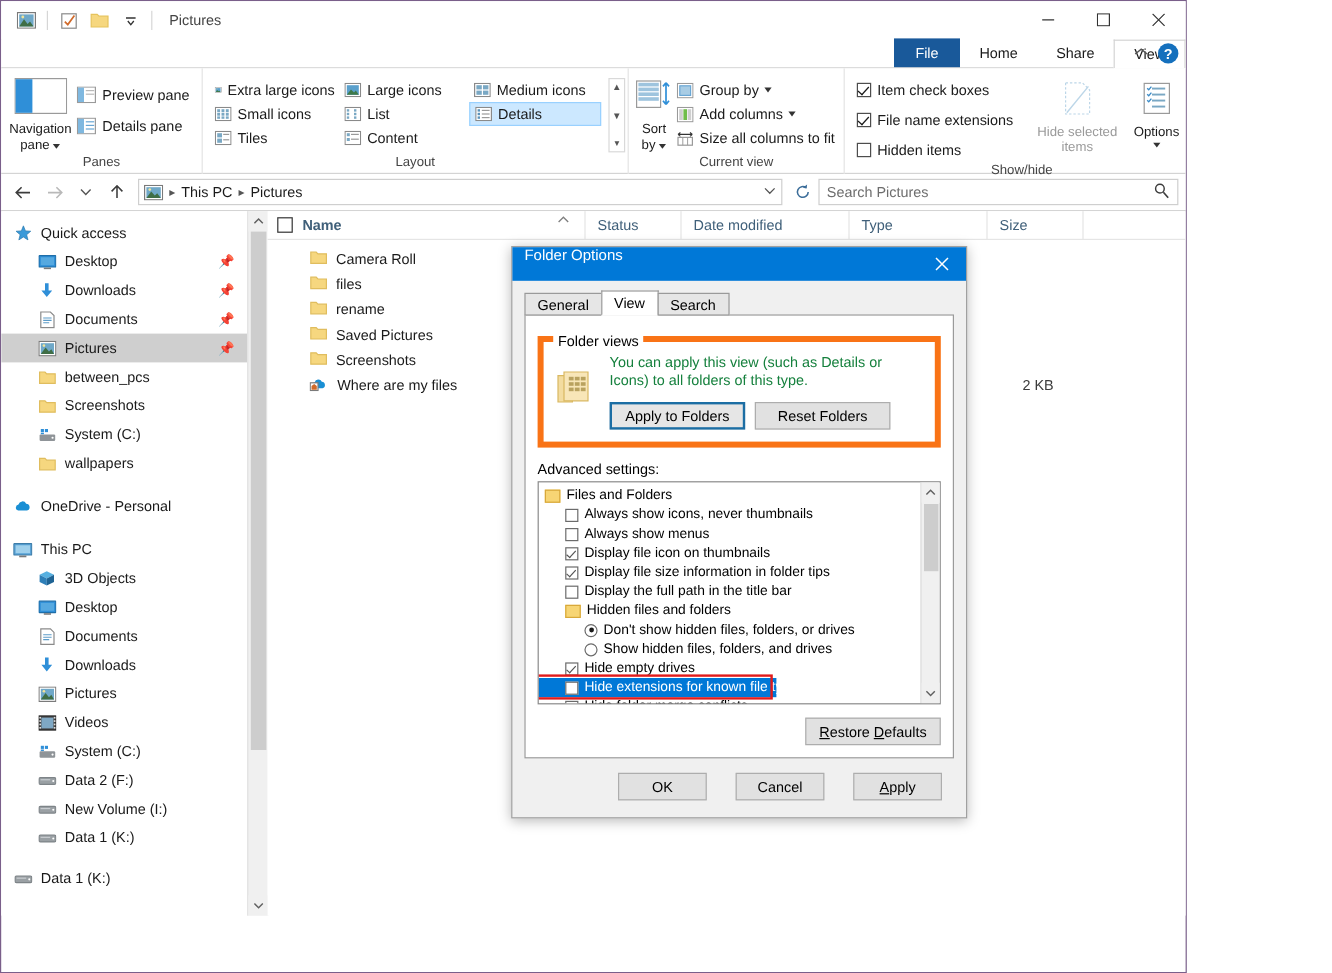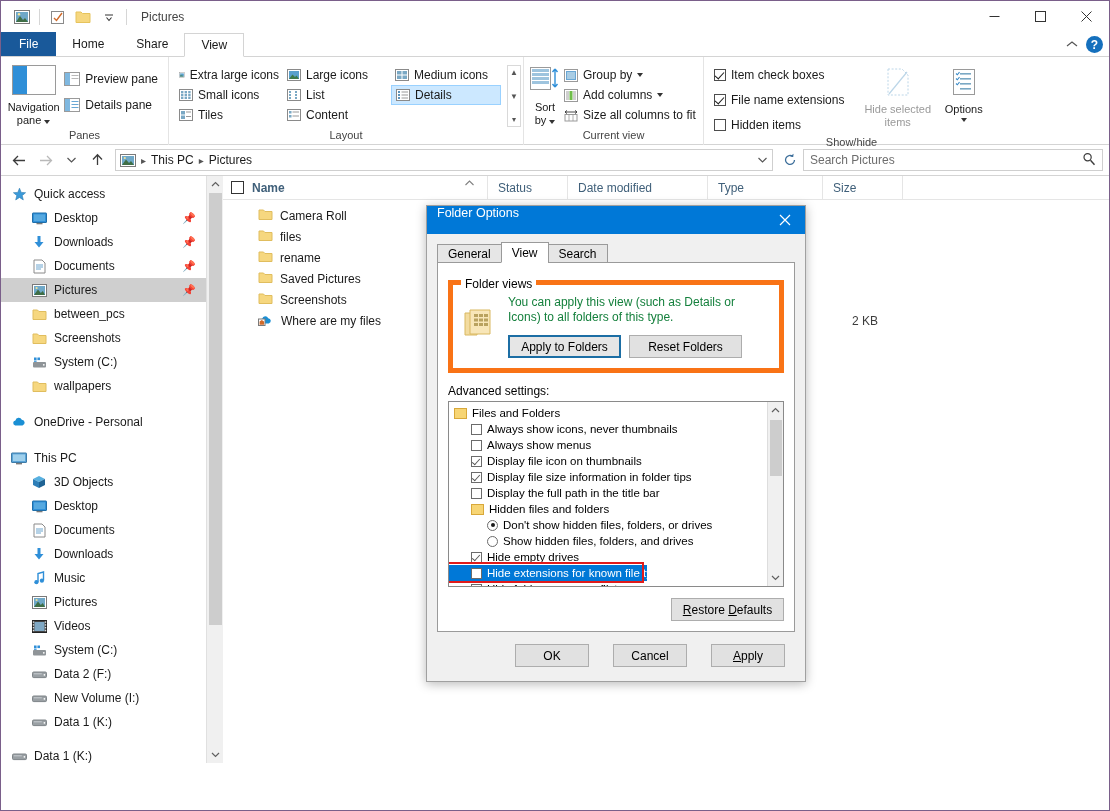--- a/index.html
+++ b/index.html
@@ -3,35 +3,35 @@
 <meta charset="utf-8">
 <style>
   * { box-sizing: border-box; margin:0; padding:0; }
   html,body { width:1110px; height:811px; overflow:hidden; }
   body {
     font-family: "Liberation Sans", sans-serif;
     font-size: 12px;
     color: #000;
     background: #ffffff;
   }
-  .window { position:relative; width:1110px; height:811px; background:#fff;
+  .window { position:relative; width:989px; height:811px; background:#fff;
             border:1px solid #7a5f8a; }
 
   
   .titlebar { height:32px; display:flex; align-items:center; background:#fff; position:relative; }
   .qat { display:flex; align-items:center; gap:0px; padding-left:8px; }
   .qat-btn { width:26px; height:24px; display:flex; align-items:center; justify-content:center; }
   .sep-v { width:1px; height:16px; background:#d6d6d6; margin:0 4px; }
   .win-title { font-size:12px; color:#444; margin-left:10px; }
   .wctrls { position:absolute; right:0; top:0; display:flex; }
   .wbtn { width:46px; height:30px; display:flex; align-items:center; justify-content:center; }
 
   
   .tabstrip { height:24px; display:flex; align-items:flex-end; background:#fff; position:relative;
-              border-bottom:1px solid #d4d4d4; }
+              border-bottom:1px solid #d4d4d4;justify-content:flex-end; }
   .tab { height:24px; padding:0 16px; display:flex; align-items:center; font-size:12px; color:#1a1a1a; }
   .tab.file { background:#19599a; color:#fff; padding:0 18px; }
   .tab.active { background:#fff; border:1px solid #d4d4d4; border-bottom:1px solid #fff;
                 position:relative; top:1px; }
   .tab-right { position:absolute; right:6px; bottom:3px; display:flex; align-items:center; gap:8px; }
   .helpbtn { width:17px; height:17px; border-radius:50%; background:#1570bd; color:#fff;
              font-size:12px; font-weight:bold; display:flex; align-items:center; justify-content:center; }
 
   
   .ribbon { height:88px; background:#fff; border-bottom:1px solid #d4d4d4;
@@ -710,30 +710,20 @@
 
       <div class="navrow indent1">
         <span class="nav-ico">
             <svg width="14" height="15" viewBox="0 0 14 15">
               <path d="M5.5 1 h3 v6 h3 L7 12.5 L2.5 7 h3 Z" fill="#2f8fd8"></path>
             </svg>
           </span>
         <span>Downloads</span>
       </div>
 
-      <div class="navrow indent1">
-        <span class="nav-ico">
-            <svg width="13" height="15" viewBox="0 0 13 15">
-              <path d="M5 11 V2.5 L10.5 1 V9.5" stroke="#2f8fd8" stroke-width="1.4" fill="none"></path>
-              <circle cx="3.4" cy="11.2" r="2.1" fill="#2f8fd8"></circle>
-              <circle cx="8.9" cy="9.7" r="2.1" fill="#2f8fd8"></circle>
-            </svg>
-          </span>
-        <span>Music</span>
-      </div>
 
       <div class="navrow indent1">
         <span class="nav-ico">
             <svg width="15" height="13" viewBox="0 0 15 13">
               <rect x="0.5" y="0.5" width="14" height="12" fill="#fff" stroke="#7a7a7a"></rect>
               <rect x="2" y="2" width="11" height="9" fill="#6fa8c8"></rect>
               <path d="M2 11 L6 5.5 L8.8 9 L10.8 7 L13 11 Z" fill="#3f6e46"></path>
               <circle cx="4.6" cy="4" r="1.1" fill="#f2e49a"></circle>
             </svg>
           </span>

